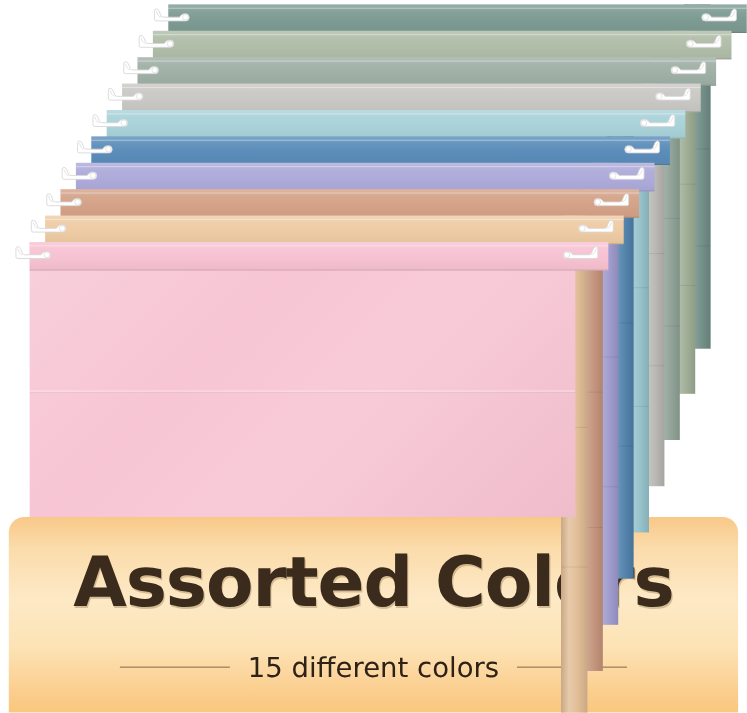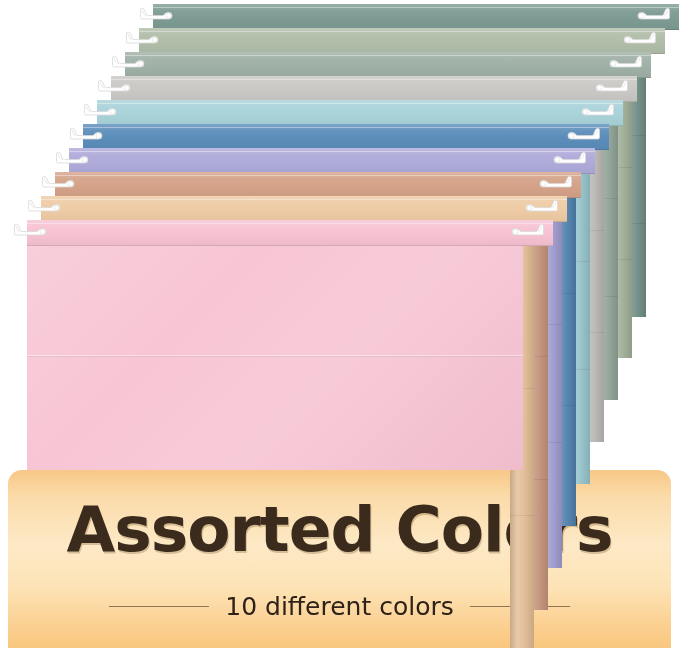--- a/index.html
+++ b/index.html
@@ -403,18 +403,18 @@
             <ellipse cx="29.6" cy="12.7" rx="2.6" ry="2.6" fill="#ffffff" stroke="#dcdcdc" stroke-width="0.7"></ellipse>
           </svg>
         </div>
       </div>
     </div>
 
   <div id="banner">
     <div id="banner-title">Assorted Colors</div>
     <div id="banner-sub-row">
       <div class="rule"></div>
-      <div id="banner-subtitle">10 different colors</div>
+      <div id="banner-subtitle">15 different colors</div>
       <div class="rule"></div>
     </div>
   </div>
 
 </div>
 
 </body></html>

